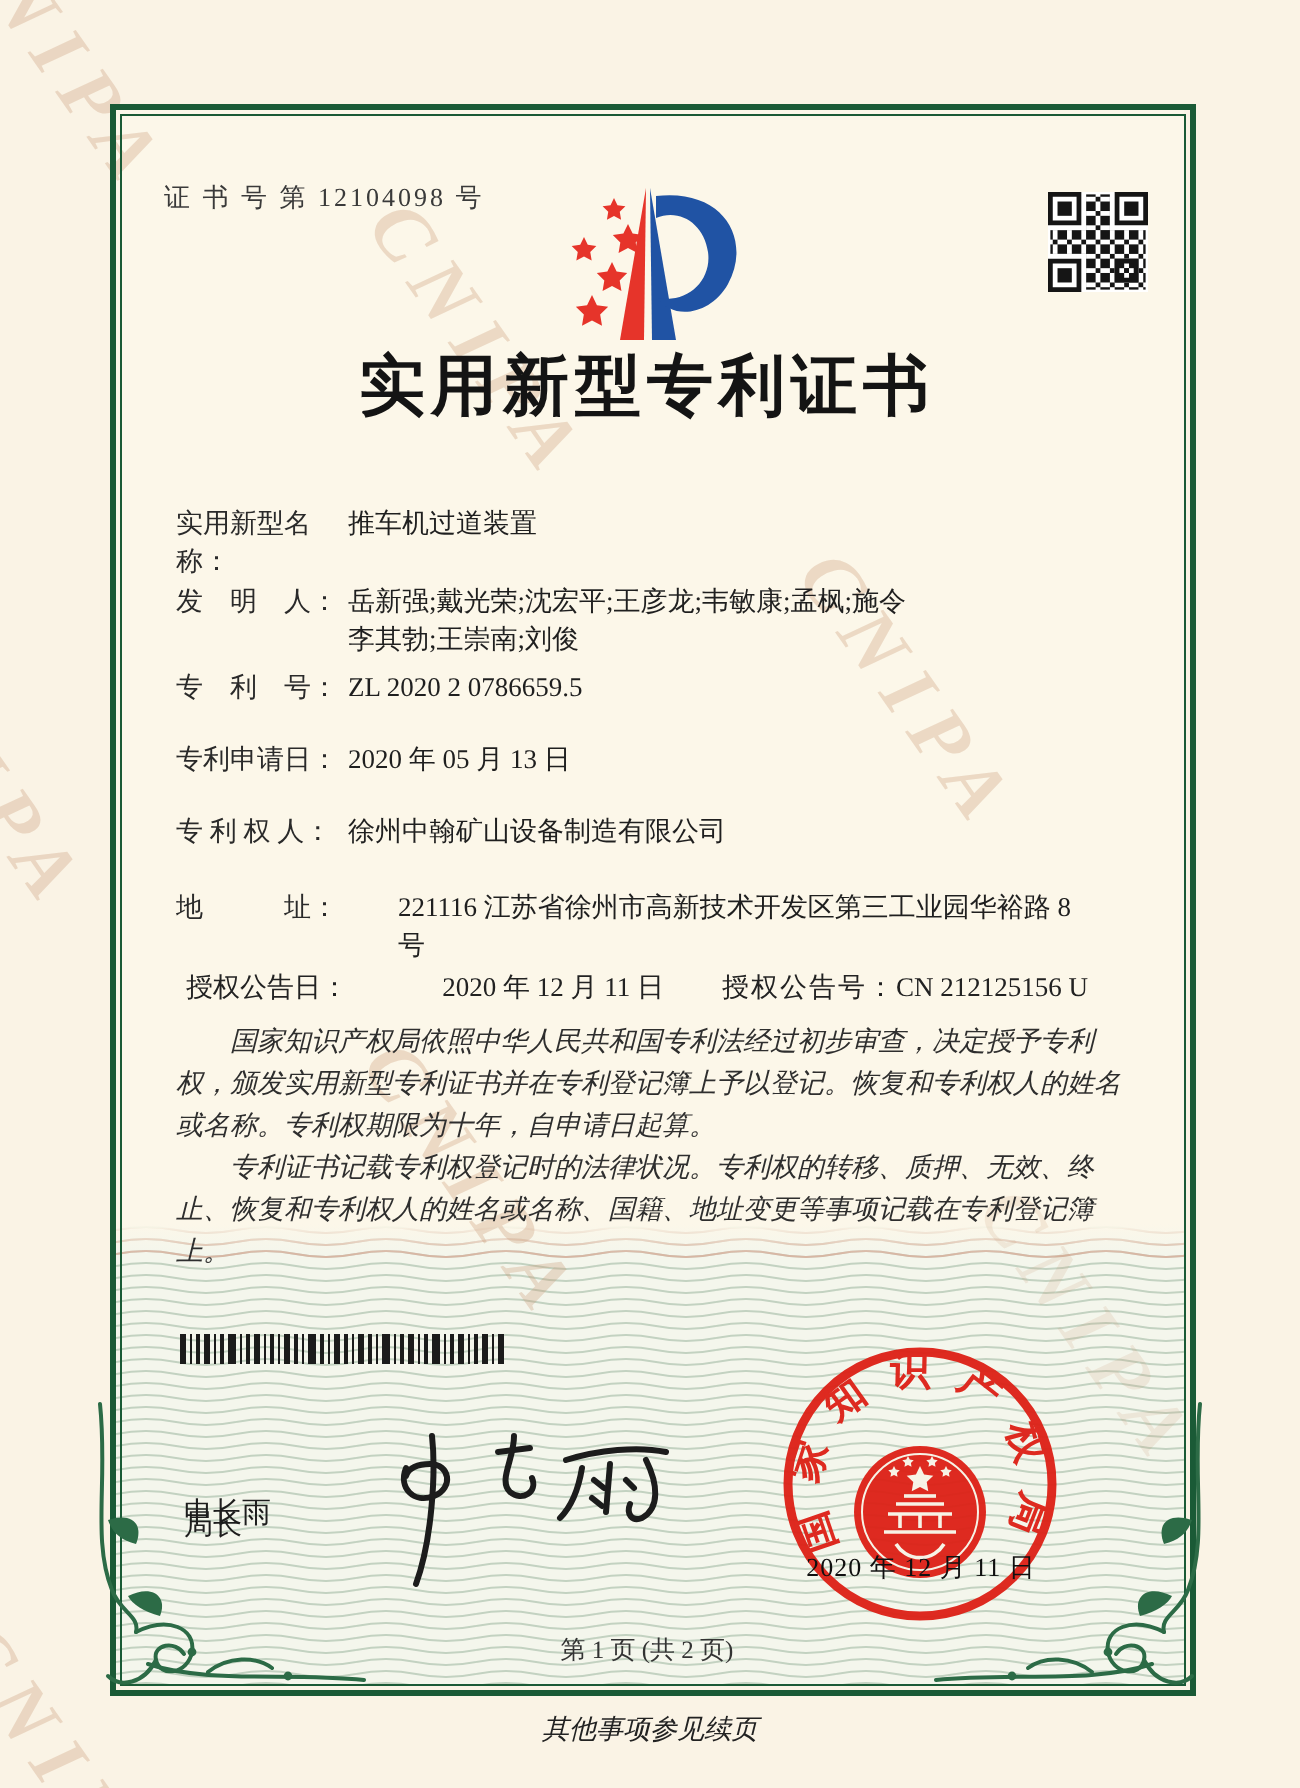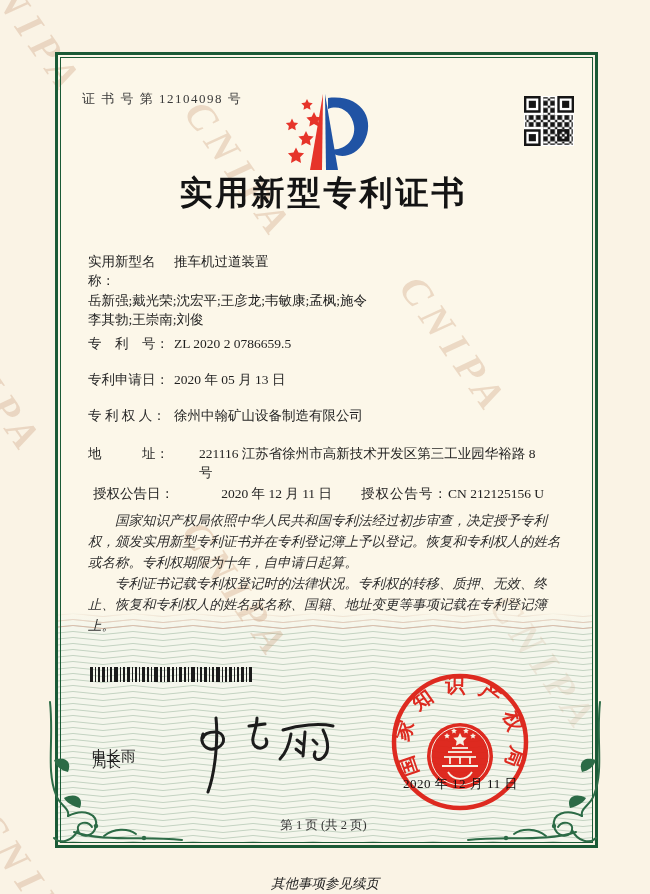--- a/index.html
+++ b/index.html
@@ -25,21 +25,21 @@
   .row .val{flex:1;}
   .grant{left:88px;width:500px;display:flex;font-size:13.5px;line-height:19px;text-align:right;}
   .grant .lb1{flex:0 0 86px;}
   .grant .v1{flex:0 0 158px;}
   .grant .lb2{flex:0 0 116px;letter-spacing:1px;}
   .paras{left:88px;top:510px;width:480px;font-size:13.5px;line-height:21px;font-style:italic;color:#2e2e2e;}
   .paras p{margin:0;text-indent:2em;}
   .officer{left:92px;font-family:"Liberation Sans",sans-serif;font-size:14.5px;color:#1d1d1d;}
   .seal-date{left:398px;top:775px;width:125px;text-align:center;font-size:13px;color:#101010;letter-spacing:0.5px;z-index:4;}
   .page-num{left:55px;top:817px;width:537px;text-align:center;font-size:12.5px;color:#333;}
-  .note{left:0;top:856px;width:650px;text-align:center;font-size:13.5px;font-style:italic;color:#222;margin-top:19px;}
+  .note{left:0;top:856px;width:650px;text-align:center;font-size:13.5px;font-style:italic;color:#222;}
 </style>
 </head>
 <body>
 
 <div class="page">
 
   <div class="cert-bg"></div>
 
   <div class="guilloche">
     <svg width="534" height="230" viewBox="0 0 534 230">
@@ -142,20 +142,21 @@
     </g>
   </svg>
 
   <div class="content row" style="top:252px;">
     <span class="lb">实用新型名称：</span>
     <span class="val">推车机过道装置</span>
   </div>
 
   <div class="content title">实用新型专利证书</div>
   <div class="content row" style="top:291px;">
+    <span class="lb">发　明　人：</span>
     <span class="val">
       <div>岳新强;戴光荣;沈宏平;王彦龙;韦敏康;孟枫;施令</div>
       <div>李其勃;王崇南;刘俊</div>
     </span>
   </div>
   <div class="content row" style="top:334px;">
     <span class="lb">专　利　号：</span>
     <span class="val">ZL 2020 2 0786659.5</span>
   </div>
   <div class="content row" style="top:370px;">

